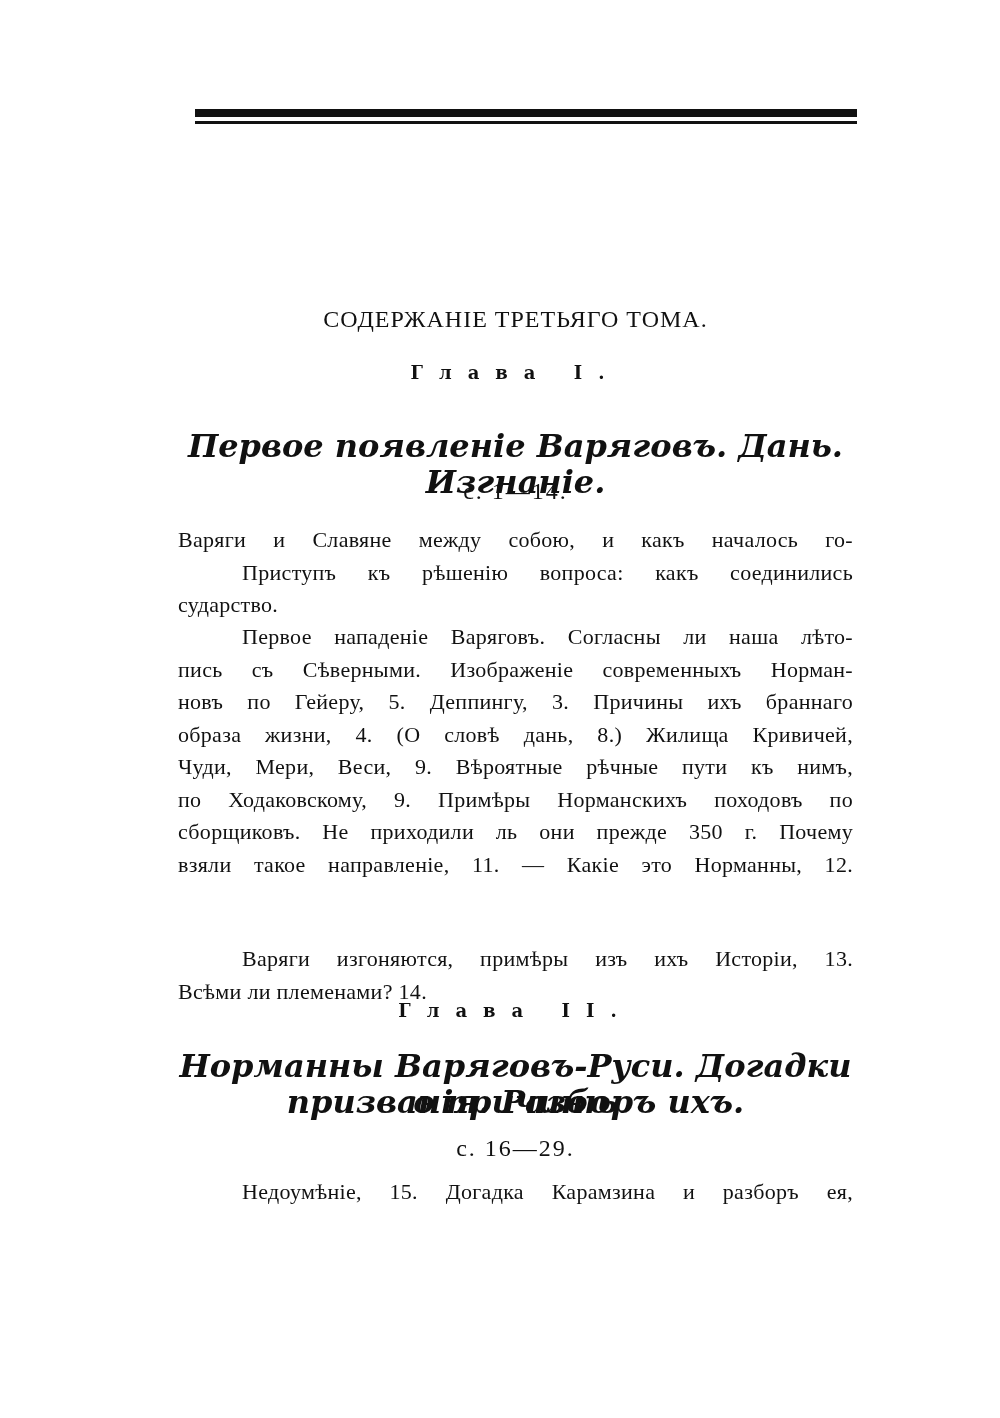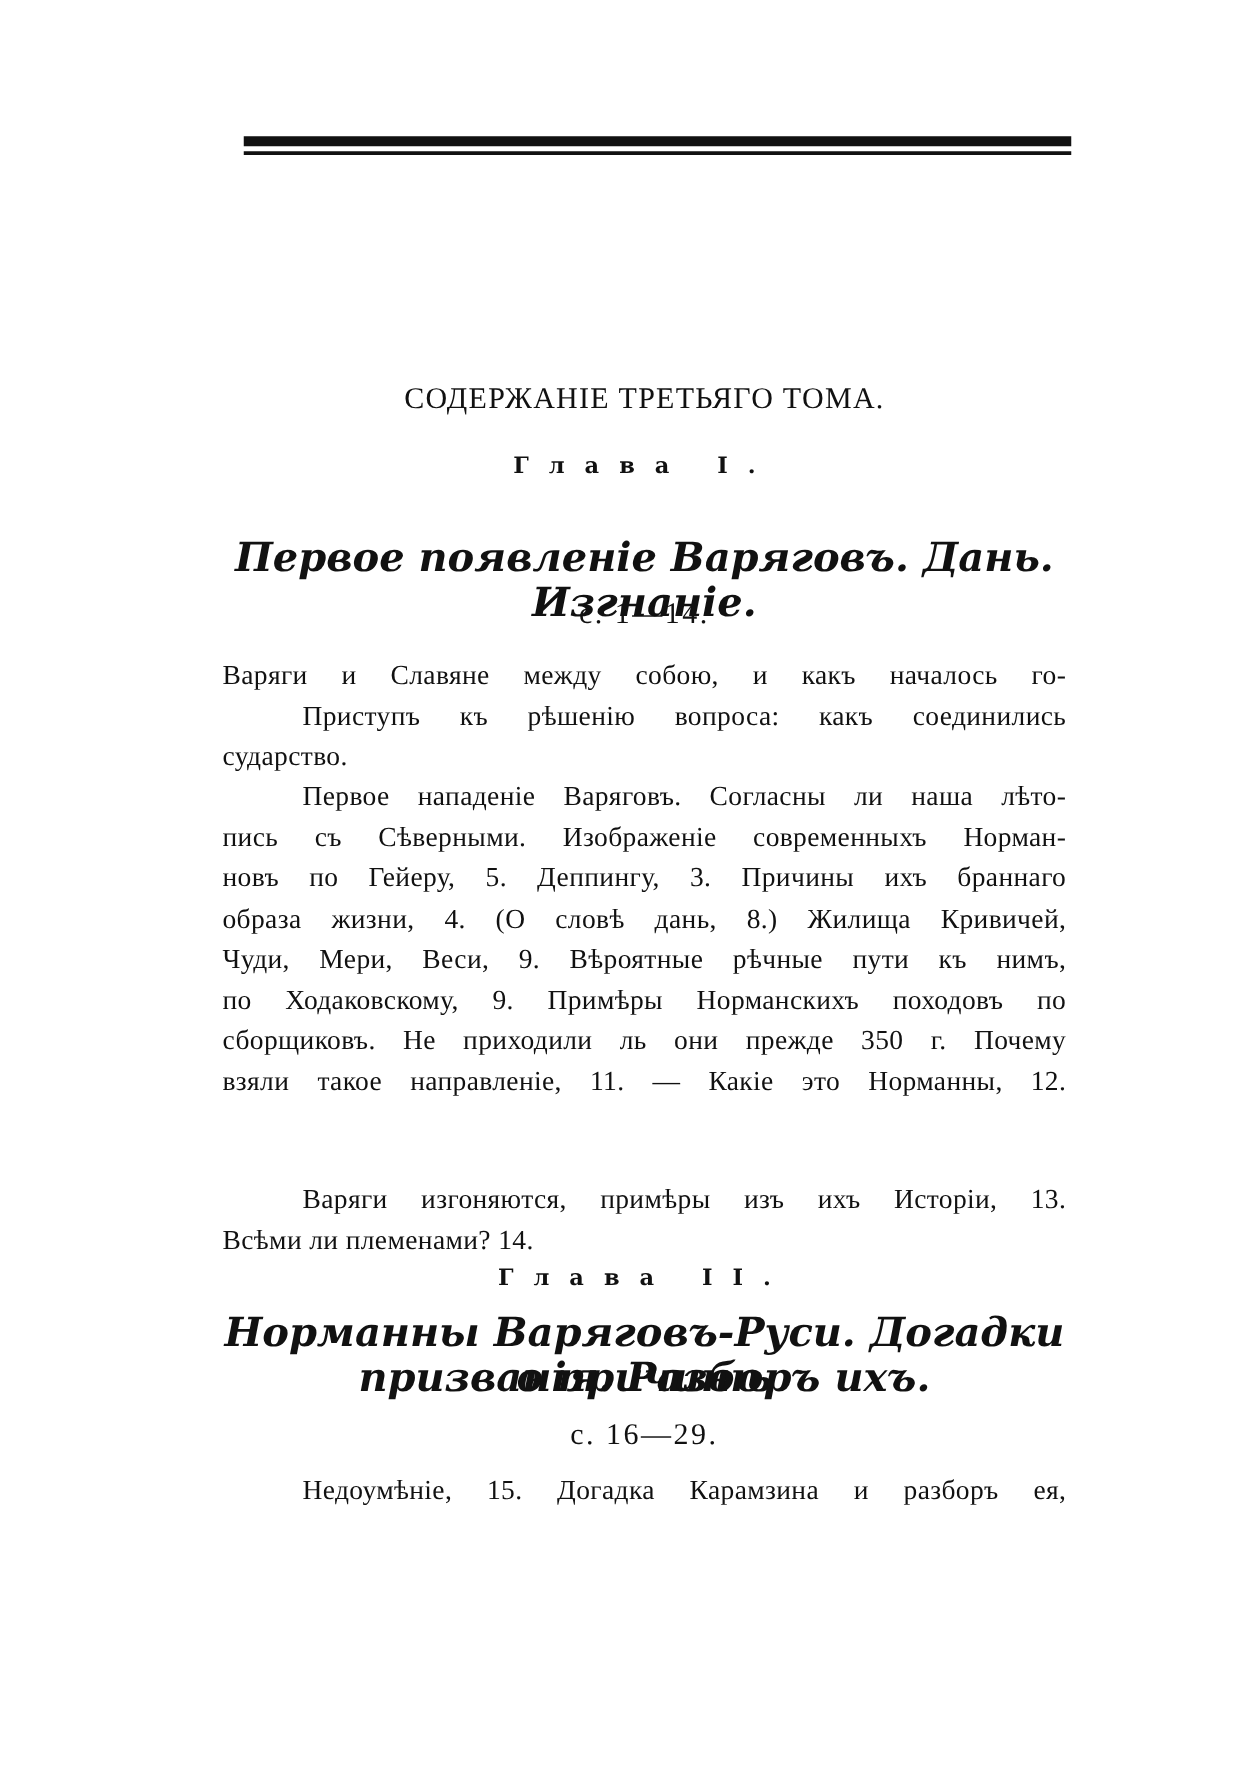--- a/index.html
+++ b/index.html
@@ -104,21 +104,21 @@
     <span class="line">по Ходаковскому, 9. Примѣры Норманскихъ походовъ по</span>
     <span class="line">сборщиковъ. Не приходили ль они прежде 350 г. Почему</span>
     <span class="line">взяли такое направленіе, 11. — Какіе это Норманны, 12.</span>
   </div>
 
   <div class="abs para" style="top:911px;margin-top:32px;">
     <span class="line indent">Варяги изгоняются, примѣры изъ ихъ Исторіи, 13.</span>
     <span class="line last">Всѣми ли племенами? 14.</span>
   </div>
 
-  <div class="abs center chapter-label" style="top:1000px;margin-top:12px;">Глава II.</div>
+  <div class="abs center chapter-label" style="top:1000px;">Глава II.</div>
   <div class="abs center chapter-title" style="top:1048px;">Норманны Варяговъ-Руси. Догадки о причинѣ</div>
   <div class="abs center chapter-title" style="top:1084px;">призванія. Разборъ ихъ.</div>
   <div class="abs center pages-range" style="top:1135px;">с. 16—29.</div>
 
   <div class="abs para" style="top:1176px;">
     <span class="line indent">Недоумѣніе, 15. Догадка Карамзина и разборъ ея,</span>
   </div>
 
 </div>
 

